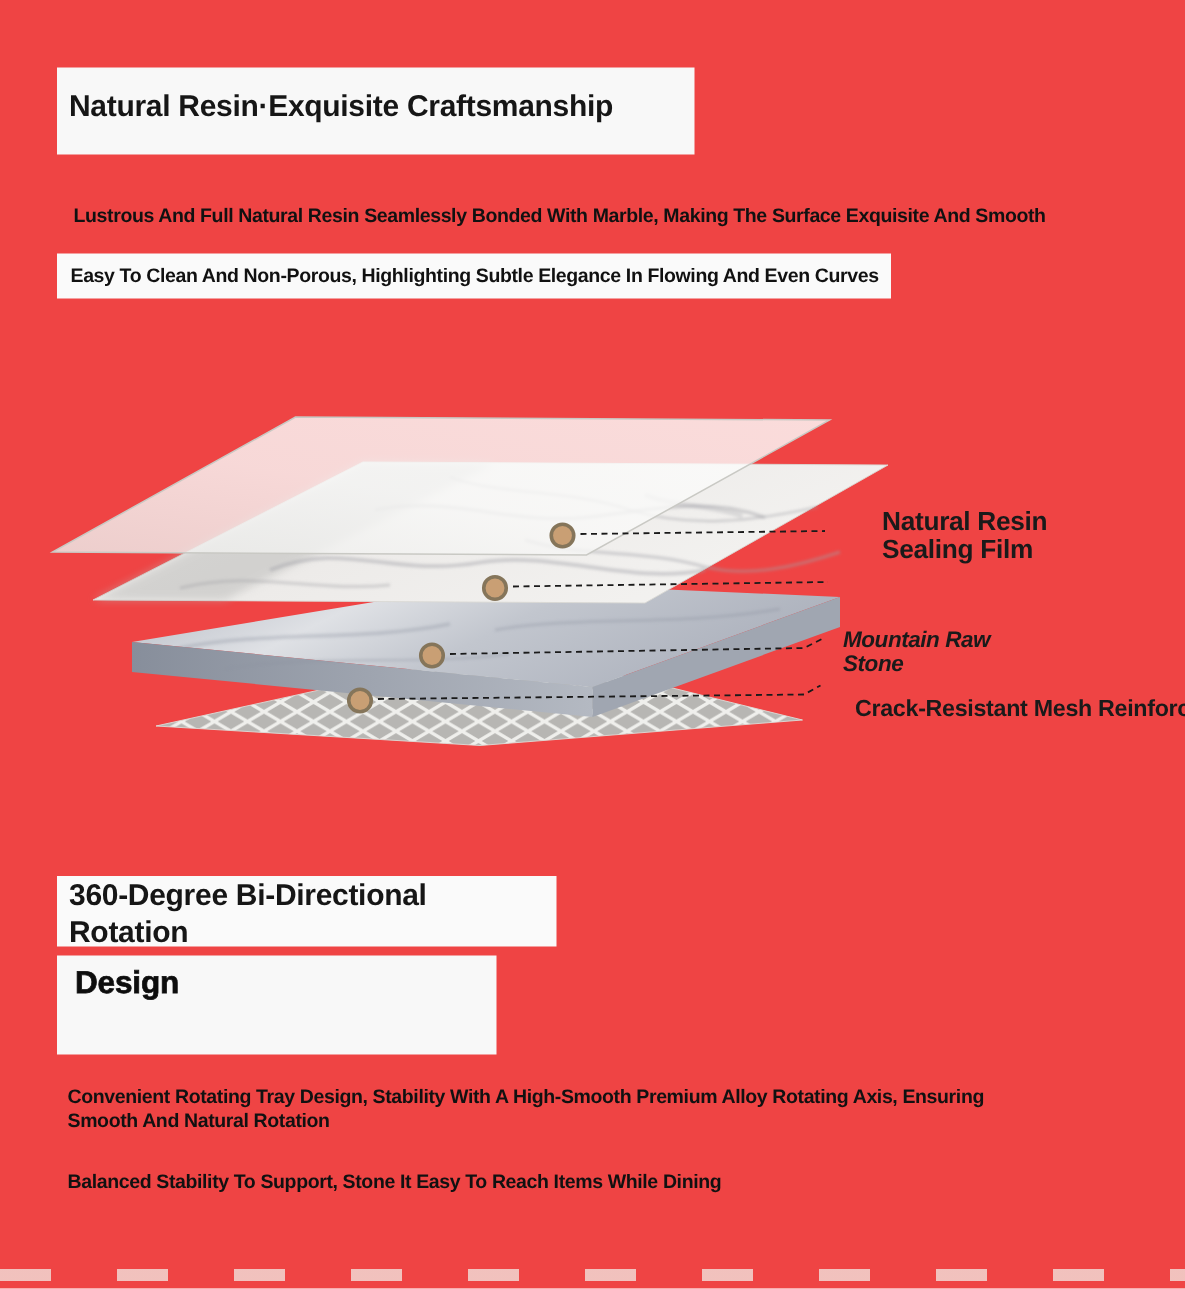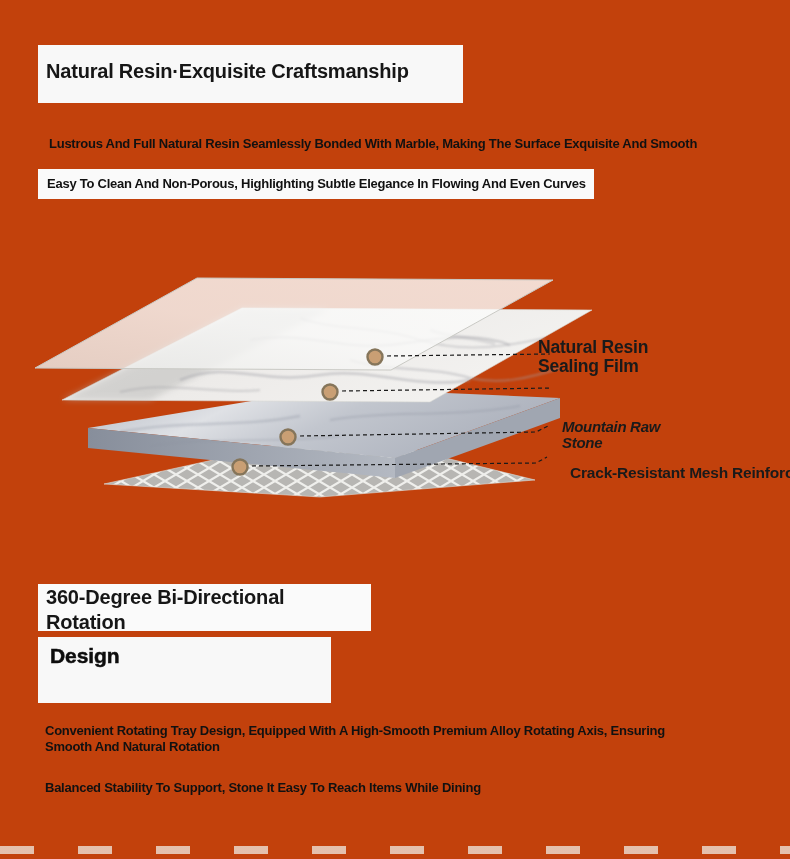--- a/index.html
+++ b/index.html
@@ -1,38 +1,38 @@
 <!DOCTYPE html>
 <html><head>
 <meta charset="utf-8">
 <style>
   html,body{margin:0;padding:0;background:#ffffff;}
   #page{
     position:relative;width:790px;height:859px;overflow:hidden;
-    background:#c2410c;
+    background:#ef4444;
     font-family:"Liberation Sans", sans-serif;
     color:#141414;
   }
   .panel{position:absolute;z-index:0;}
   .p-light{background:#f8f8f8;}
   .p-lighter{background:#fafafa;}
   svg.diagram{position:absolute;left:0;top:0;z-index:1;pointer-events:none;}
   .txt{position:absolute;z-index:2;}
   .h1{
     left:46px;top:60px;font-size:20px;font-weight:700;letter-spacing:-0.2px;color:#161616;
   }
   .para{font-size:13px;font-weight:700;letter-spacing:-0.25px;color:#111;line-height:15.5px;white-space:nowrap;}
   .para1{left:49px;top:136px;}
   .para2{left:47px;top:176px;}
   .h2{left:46px;top:585px;font-size:20px;line-height:25px;font-weight:700;letter-spacing:-0.2px;color:#161616;}
   .h3{left:50px;top:644px;font-size:21px;line-height:24px;font-weight:700;letter-spacing:-0.1px;color:#0d0d0d;-webkit-text-stroke:0.5px #111;}
   .para3{left:45px;top:723px;}
   .para4{left:45px;top:780px;}
   .callout{color:#1a1a1a;font-weight:700;}
-  .c1{left:538px;top:338px;font-size:17.5px;line-height:18.5px;letter-spacing:-0.2px;}
+  .c1{left:588px;top:338px;font-size:17.5px;line-height:18.5px;letter-spacing:-0.2px;}
   .c2{left:562px;top:372px;font-size:15px;line-height:15.6px;letter-spacing:-0.3px;}
   .c3{left:562px;top:419px;font-size:15px;line-height:15.6px;letter-spacing:-0.3px;font-style:italic;}
   .c4{left:570px;top:464px;font-size:15.5px;letter-spacing:-0.2px;white-space:nowrap;}
   .bottom-strip{
     position:absolute;left:0;top:846px;width:790px;height:8px;z-index:0;opacity:.8;
     background:
       repeating-linear-gradient(90deg, rgba(242,242,236,.9) 0 34px, rgba(255,255,255,0) 34px 78px);
   }
 </style>
 </head>
@@ -142,18 +142,18 @@
   <div class="txt callout c4">Crack-Resistant Mesh Reinforcement</div>
 
   <div class="txt h2">
     <div>360-Degree Bi-Directional</div>
     <div>Rotation</div>
   </div>
   <div class="txt h3">
     <div>Design</div>
   </div>
   <div class="txt para para3">
-    <div>Convenient Rotating Tray Design, Equipped With A High-Smooth Premium Alloy Rotating Axis, Ensuring</div>
+    <div>Convenient Rotating Tray Design, Stability With A High-Smooth Premium Alloy Rotating Axis, Ensuring</div>
     <div>Smooth And Natural Rotation</div>
   </div>
   <div class="txt para para4">Balanced Stability To Support, Stone It Easy To Reach Items While Dining</div>
 
 </div>
 
 </body></html>

